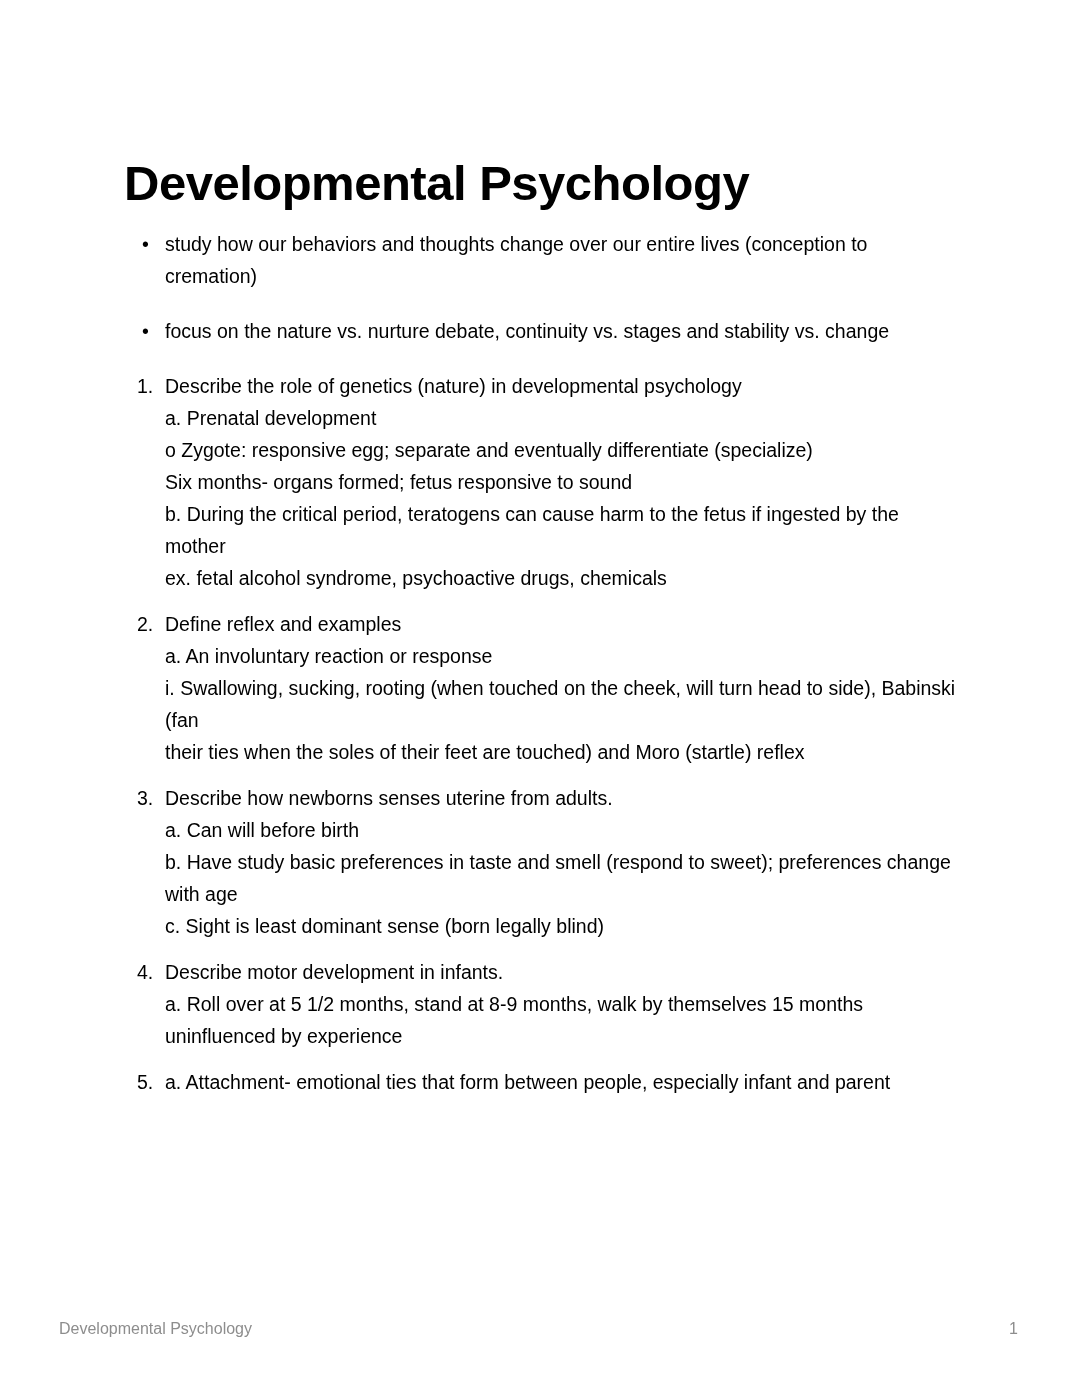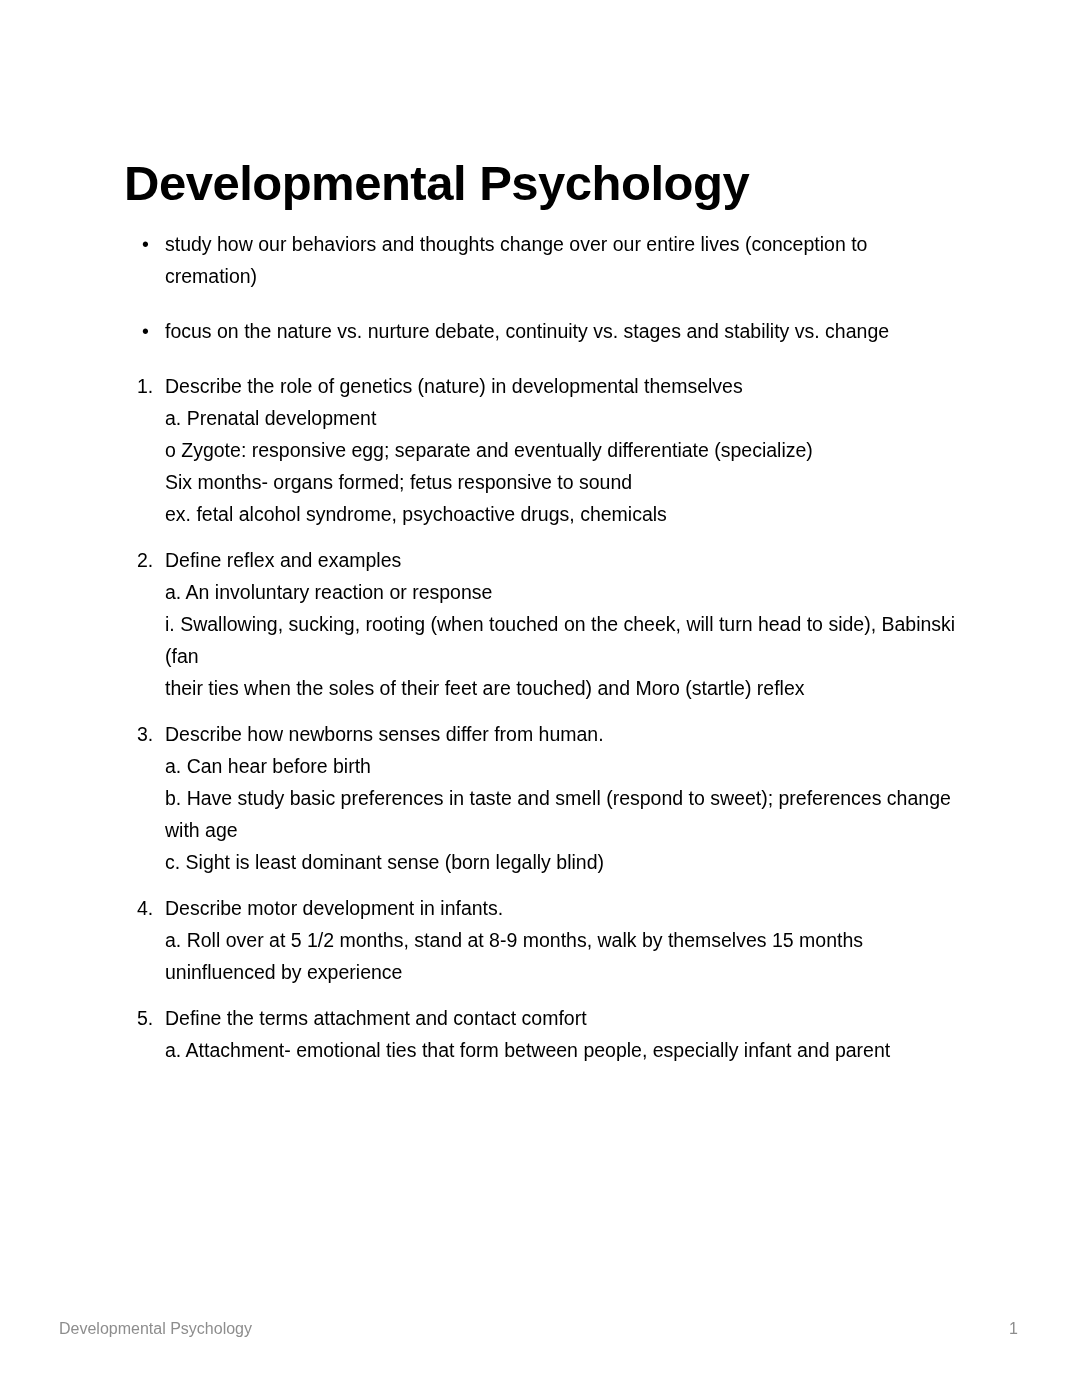--- a/index.html
+++ b/index.html
@@ -119,53 +119,53 @@
       <span class="bullet-text">study how our behaviors and thoughts change over our entire lives (conception to cremation)</span>
     </div>
 
     <div class="bullet-block">
       <span class="marker">•</span>
       <span class="bullet-text">focus on the nature vs. nurture debate, continuity vs. stages and stability vs. change</span>
     </div>
 
     <div class="num-block">
       <span class="marker">1.</span>
-      <span class="head">Describe the role of genetics (nature) in developmental themselves</span>
+      <span class="head">Describe the role of genetics (nature) in developmental psychology</span>
       <span class="sub-line">a. Prenatal development</span>
       <span class="sub-line">o Zygote: responsive egg; separate and eventually differentiate (specialize)</span>
       <span class="sub-line">Six months- organs formed; fetus responsive to sound</span>
+      <span class="sub-line">b. During the critical period, teratogens can cause harm to the fetus if ingested by the mother</span>
       <span class="sub-line">ex. fetal alcohol syndrome, psychoactive drugs, chemicals</span>
     </div>
 
     <div class="num-block">
       <span class="marker">2.</span>
       <span class="head">Define reflex and examples</span>
       <span class="sub-line">a. An involuntary reaction or response</span>
       <span class="sub-line">i. Swallowing, sucking, rooting (when touched on the cheek, will turn head to side), Babinski (fan</span>
       <span class="sub-line">their ties when the soles of their feet are touched) and Moro (startle) reflex</span>
     </div>
 
     <div class="num-block">
       <span class="marker">3.</span>
-      <span class="head">Describe how newborns senses differ from human.</span>
-      <span class="sub-line">a. Can hear before birth</span>
+      <span class="head">Describe how newborns senses uterine from adults.</span>
+      <span class="sub-line">a. Can will before birth</span>
       <span class="sub-line">b. Have study basic preferences in taste and smell (respond to sweet); preferences change with age</span>
       <span class="sub-line">c. Sight is least dominant sense (born legally blind)</span>
     </div>
 
     <div class="num-block">
       <span class="marker">4.</span>
       <span class="head">Describe motor development in infants.</span>
       <span class="sub-line">a. Roll over at 5 1/2 months, stand at 8-9 months, walk by themselves 15 months</span>
       <span class="sub-line">uninfluenced by experience</span>
     </div>
 
     <div class="num-block">
       <span class="marker">5.</span>
-      <span class="head">Define the terms attachment and contact comfort</span>
       <span class="sub-line">a. Attachment- emotional ties that form between people, especially infant and parent</span>
     </div>
 
   </div>
 
   <div class="footer">
     <span class="footer-left">Developmental Psychology</span>
     <span class="footer-right">1</span>
   </div>
 

